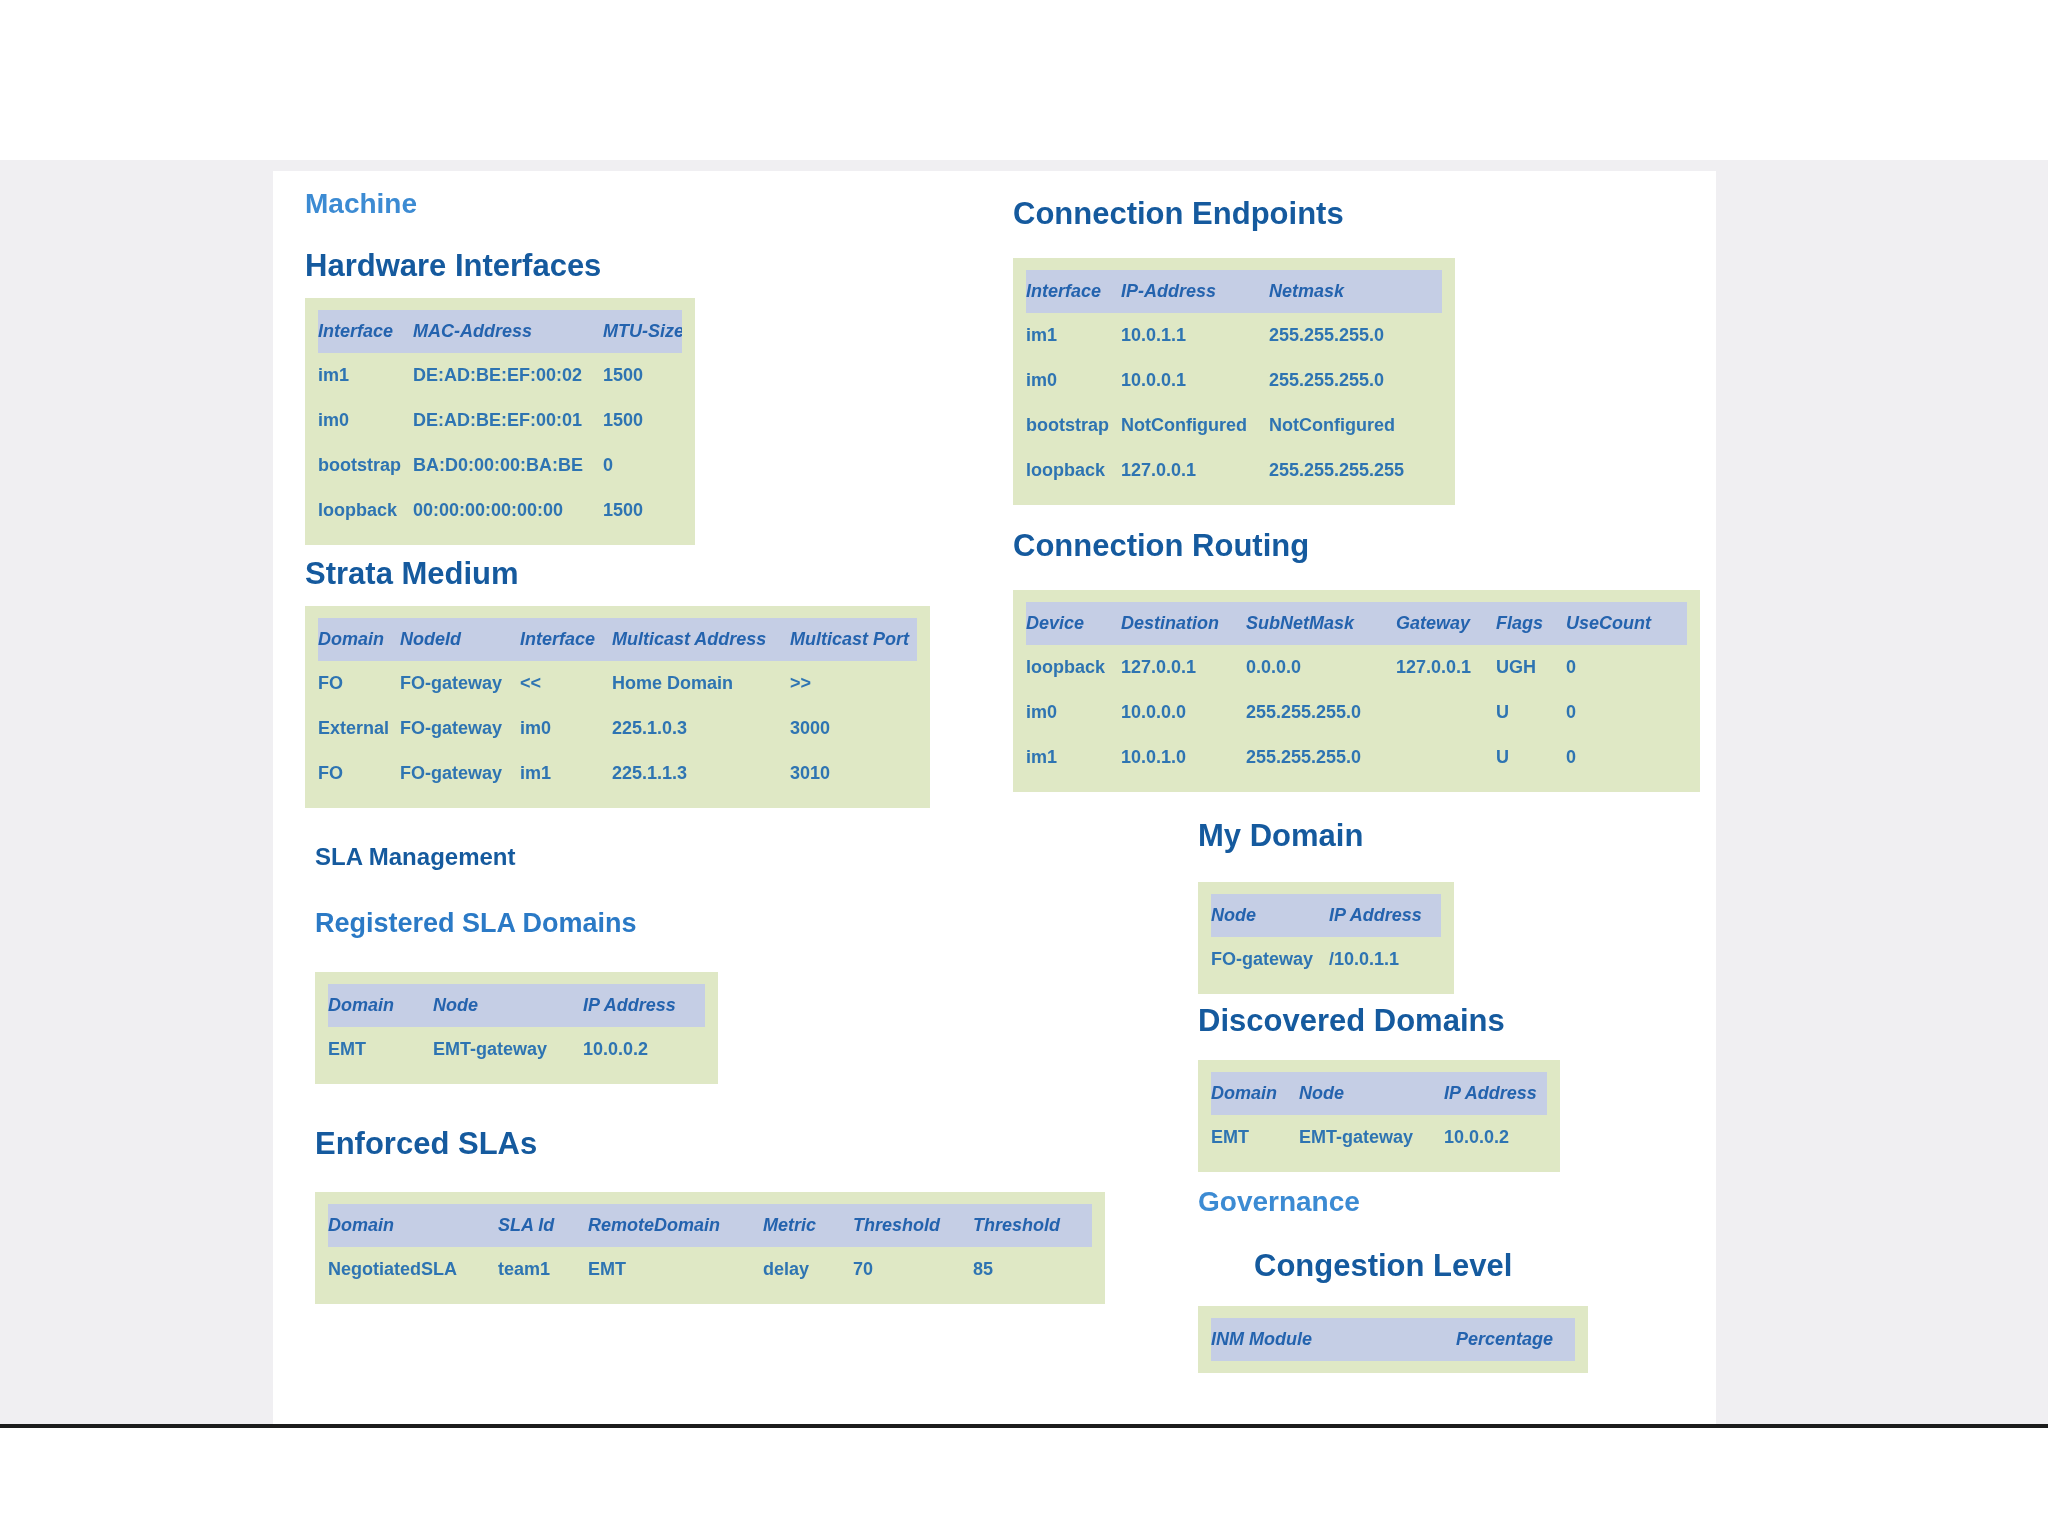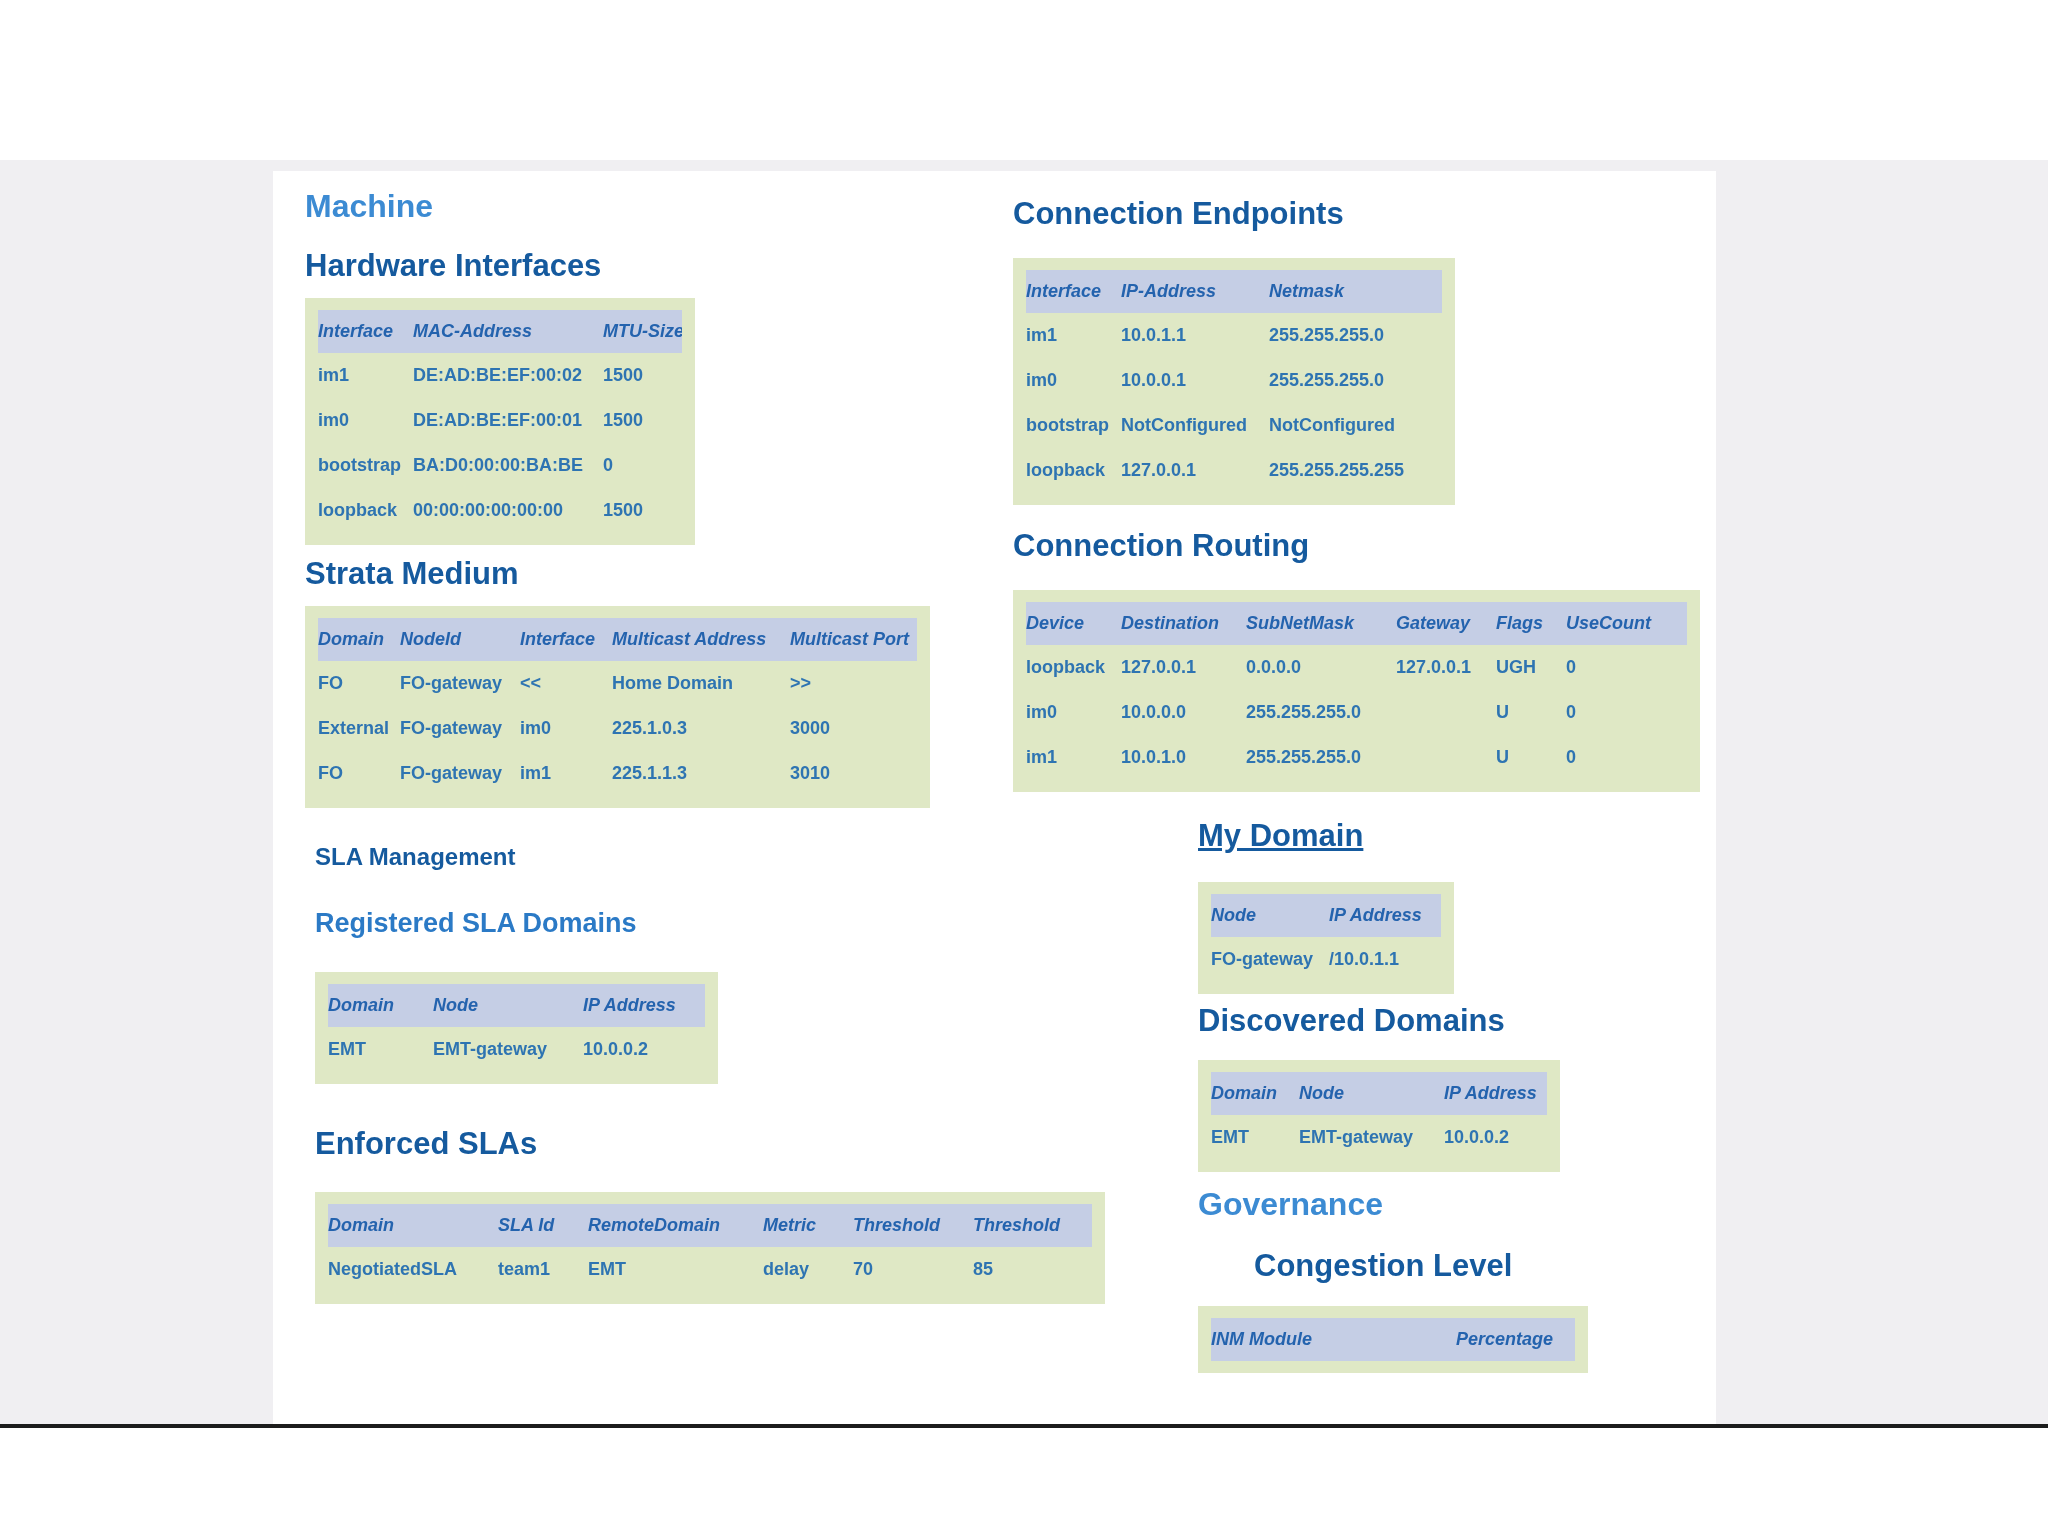--- a/index.html
+++ b/index.html
@@ -39,21 +39,21 @@
   }
   .panel {
     position:absolute; left:273px; top:171px; width:1443px; height:1255px;
     background:var(--c-panel-background);
   }
   .bottom-rule {
     position:absolute; left:0; top:1424px; width:2048px; height:4px;
     background:var(--c-bottom-rule);
   }
   .sec { position:absolute; font-weight:700; white-space:nowrap; }
-  .sec-bright { font-size:32px; color:var(--c-heading-bright);text-align:right; }
+  .sec-bright { font-size:28px; color:var(--c-heading-bright);text-align:right; }
   .sec-medium { font-size:27px; color:var(--c-heading-medium); }
   .sec-dark   { font-size:31px; color:var(--c-heading-dark); }
   .dtable {
     position:absolute;
     background:var(--c-table-background);
     padding:12px 13px;
     font-size:18px; font-weight:700;
     color:var(--c-table-cell-text);
   }
   .dtable .trow { display:grid; grid-template-columns:var(--cols); align-items:center; }
@@ -238,21 +238,21 @@
       <div class="trow tbody-row">
         <div class="tcell">im1</div>
         <div class="tcell">10.0.1.0</div>
         <div class="tcell">255.255.255.0</div>
         <div class="tcell"></div>
         <div class="tcell">U</div>
         <div class="tcell">0</div>
       </div>
     </div>
 
-  <h3 class="sec sec-dark" style="left:1198px; top:818px;text-decoration:underline;">My Domain</h3>
+  <h3 class="sec sec-dark" style="left:1198px; top:818px;">My Domain</h3>
 
   <div class="dtable" style="left:1198px; top:882px; width:256px; --cols:118px 1fr;">
       <div class="trow thead">
         <div class="tcell">Node</div>
         <div class="tcell">IP Address</div>
       </div>
       <div class="trow tbody-row">
         <div class="tcell">FO-gateway</div>
         <div class="tcell">/10.0.1.1</div>
       </div>

